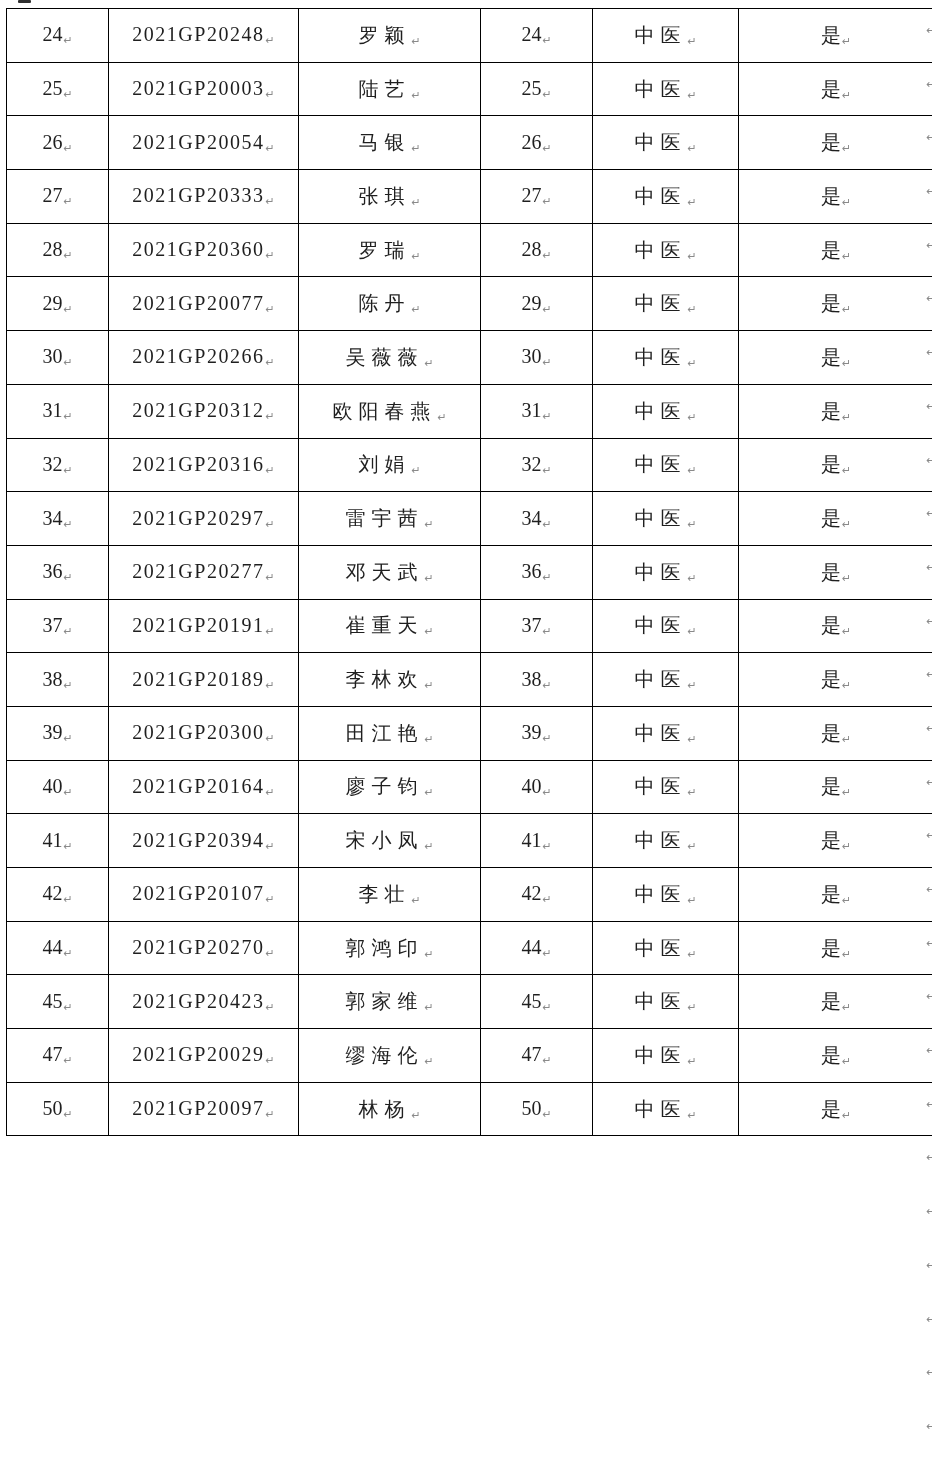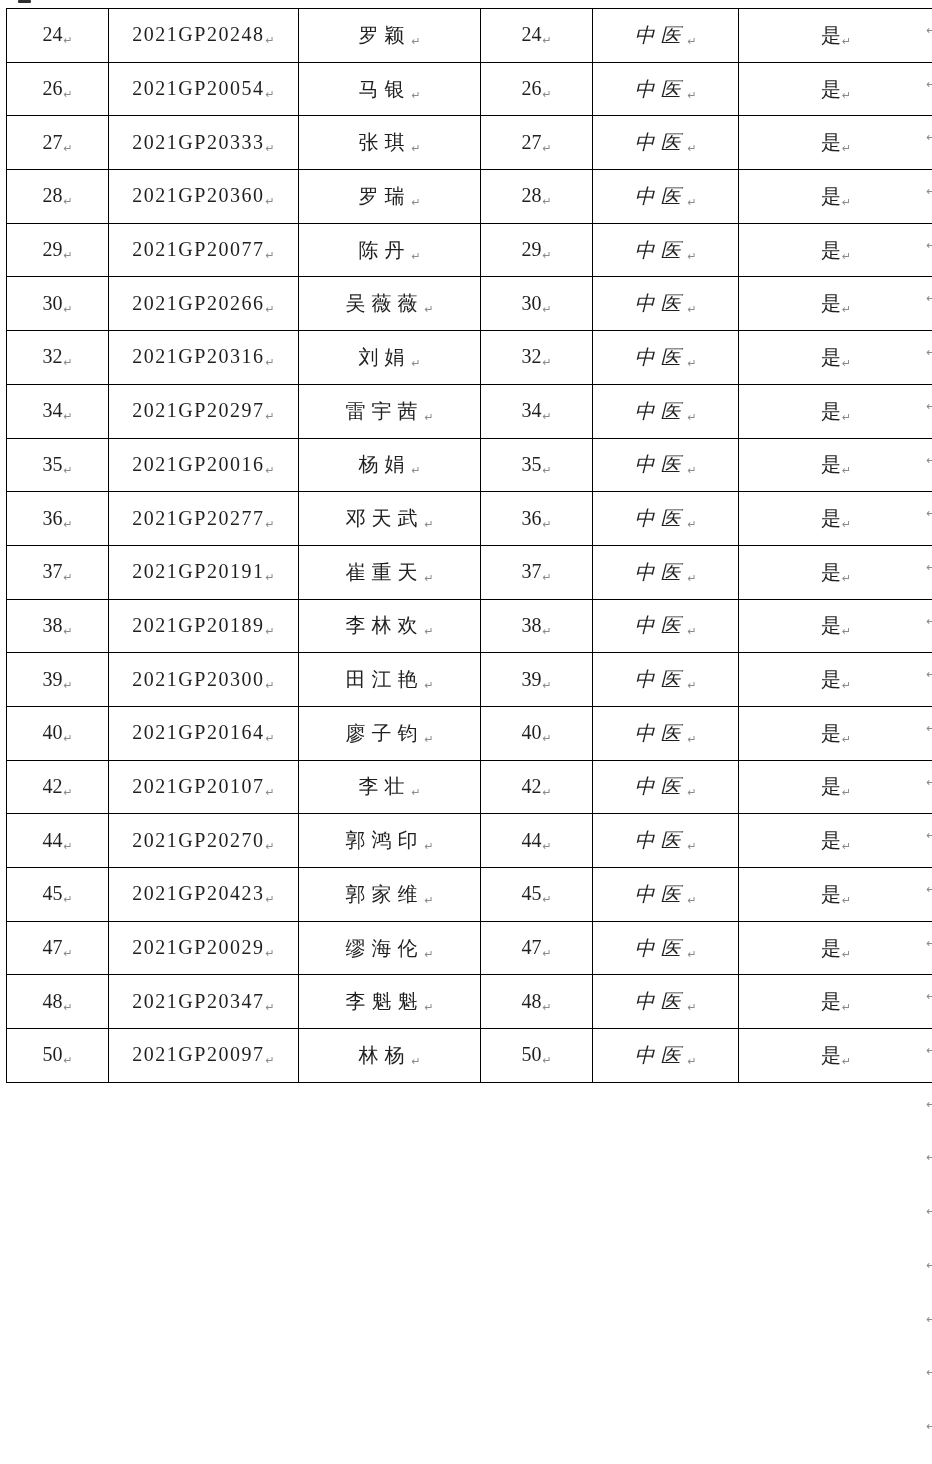--- a/index.html
+++ b/index.html
@@ -33,21 +33,21 @@
     color: #1f1f1f;
     font-size: 20px;
     white-space: nowrap;
     overflow: hidden;
   }
   table.roster tr { height: 53.7px; }
   td.col-seq      { width: 101px; }
   td.col-id       { width: 189px; letter-spacing: 1.5px; }
   td.col-name     { width: 181px; letter-spacing: 6px; }
   td.col-seq2     { width: 111px; }
-  td.col-category { width: 145px; letter-spacing: 6px; font-style: italic; }
+  td.col-category { width: 145px; letter-spacing: 6px; }
   td.col-qualified{ width: 194px; }
   .pmark {
     font-family: "DejaVu Sans", sans-serif;
     font-size: 11px;
     color: #8a8a8a;
     letter-spacing: 0;
     margin-left: 1px;
     vertical-align: -3px;
   }
   .edge-marks {
@@ -85,20 +85,28 @@
     <tbody>
   <tr>
     <td class="col-seq"><span class="cell-text">24</span><span class="pmark">↵</span></td>
     <td class="col-id"><span class="cell-text">2021GP20248</span><span class="pmark">↵</span></td>
     <td class="col-name"><span class="cell-text">罗颖</span><span class="pmark">↵</span></td>
     <td class="col-seq2"><span class="cell-text">24</span><span class="pmark">↵</span></td>
     <td class="col-category"><span class="cell-text">中医</span><span class="pmark">↵</span></td>
     <td class="col-qualified"><span class="cell-text">是</span><span class="pmark">↵</span></td>
   </tr>
 
+  <tr>
+    <td class="col-seq"><span class="cell-text">25</span><span class="pmark">↵</span></td>
+    <td class="col-id"><span class="cell-text">2021GP20003</span><span class="pmark">↵</span></td>
+    <td class="col-name"><span class="cell-text">陆艺</span><span class="pmark">↵</span></td>
+    <td class="col-seq2"><span class="cell-text">25</span><span class="pmark">↵</span></td>
+    <td class="col-category"><span class="cell-text">中医</span><span class="pmark">↵</span></td>
+    <td class="col-qualified"><span class="cell-text">是</span><span class="pmark">↵</span></td>
+  </tr>
 
   <tr>
     <td class="col-seq"><span class="cell-text">26</span><span class="pmark">↵</span></td>
     <td class="col-id"><span class="cell-text">2021GP20054</span><span class="pmark">↵</span></td>
     <td class="col-name"><span class="cell-text">马银</span><span class="pmark">↵</span></td>
     <td class="col-seq2"><span class="cell-text">26</span><span class="pmark">↵</span></td>
     <td class="col-category"><span class="cell-text">中医</span><span class="pmark">↵</span></td>
     <td class="col-qualified"><span class="cell-text">是</span><span class="pmark">↵</span></td>
   </tr>
 
@@ -131,48 +139,48 @@
 
   <tr>
     <td class="col-seq"><span class="cell-text">30</span><span class="pmark">↵</span></td>
     <td class="col-id"><span class="cell-text">2021GP20266</span><span class="pmark">↵</span></td>
     <td class="col-name"><span class="cell-text">吴薇薇</span><span class="pmark">↵</span></td>
     <td class="col-seq2"><span class="cell-text">30</span><span class="pmark">↵</span></td>
     <td class="col-category"><span class="cell-text">中医</span><span class="pmark">↵</span></td>
     <td class="col-qualified"><span class="cell-text">是</span><span class="pmark">↵</span></td>
   </tr>
 
+  <tr>
+    <td class="col-seq"><span class="cell-text">31</span><span class="pmark">↵</span></td>
+    <td class="col-id"><span class="cell-text">2021GP20312</span><span class="pmark">↵</span></td>
+    <td class="col-name"><span class="cell-text">欧阳春燕</span><span class="pmark">↵</span></td>
+    <td class="col-seq2"><span class="cell-text">31</span><span class="pmark">↵</span></td>
+    <td class="col-category"><span class="cell-text">中医</span><span class="pmark">↵</span></td>
+    <td class="col-qualified"><span class="cell-text">是</span><span class="pmark">↵</span></td>
+  </tr>
 
   <tr>
     <td class="col-seq"><span class="cell-text">32</span><span class="pmark">↵</span></td>
     <td class="col-id"><span class="cell-text">2021GP20316</span><span class="pmark">↵</span></td>
     <td class="col-name"><span class="cell-text">刘娟</span><span class="pmark">↵</span></td>
     <td class="col-seq2"><span class="cell-text">32</span><span class="pmark">↵</span></td>
     <td class="col-category"><span class="cell-text">中医</span><span class="pmark">↵</span></td>
     <td class="col-qualified"><span class="cell-text">是</span><span class="pmark">↵</span></td>
   </tr>
 
 
   <tr>
     <td class="col-seq"><span class="cell-text">34</span><span class="pmark">↵</span></td>
     <td class="col-id"><span class="cell-text">2021GP20297</span><span class="pmark">↵</span></td>
     <td class="col-name"><span class="cell-text">雷宇茜</span><span class="pmark">↵</span></td>
     <td class="col-seq2"><span class="cell-text">34</span><span class="pmark">↵</span></td>
     <td class="col-category"><span class="cell-text">中医</span><span class="pmark">↵</span></td>
     <td class="col-qualified"><span class="cell-text">是</span><span class="pmark">↵</span></td>
   </tr>
 
-  <tr>
-    <td class="col-seq"><span class="cell-text">35</span><span class="pmark">↵</span></td>
-    <td class="col-id"><span class="cell-text">2021GP20016</span><span class="pmark">↵</span></td>
-    <td class="col-name"><span class="cell-text">杨娟</span><span class="pmark">↵</span></td>
-    <td class="col-seq2"><span class="cell-text">35</span><span class="pmark">↵</span></td>
-    <td class="col-category"><span class="cell-text">中医</span><span class="pmark">↵</span></td>
-    <td class="col-qualified"><span class="cell-text">是</span><span class="pmark">↵</span></td>
-  </tr>
 
   <tr>
     <td class="col-seq"><span class="cell-text">36</span><span class="pmark">↵</span></td>
     <td class="col-id"><span class="cell-text">2021GP20277</span><span class="pmark">↵</span></td>
     <td class="col-name"><span class="cell-text">邓天武</span><span class="pmark">↵</span></td>
     <td class="col-seq2"><span class="cell-text">36</span><span class="pmark">↵</span></td>
     <td class="col-category"><span class="cell-text">中医</span><span class="pmark">↵</span></td>
     <td class="col-qualified"><span class="cell-text">是</span><span class="pmark">↵</span></td>
   </tr>
 
@@ -205,20 +213,28 @@
 
   <tr>
     <td class="col-seq"><span class="cell-text">40</span><span class="pmark">↵</span></td>
     <td class="col-id"><span class="cell-text">2021GP20164</span><span class="pmark">↵</span></td>
     <td class="col-name"><span class="cell-text">廖子钧</span><span class="pmark">↵</span></td>
     <td class="col-seq2"><span class="cell-text">40</span><span class="pmark">↵</span></td>
     <td class="col-category"><span class="cell-text">中医</span><span class="pmark">↵</span></td>
     <td class="col-qualified"><span class="cell-text">是</span><span class="pmark">↵</span></td>
   </tr>
 
+  <tr>
+    <td class="col-seq"><span class="cell-text">41</span><span class="pmark">↵</span></td>
+    <td class="col-id"><span class="cell-text">2021GP20394</span><span class="pmark">↵</span></td>
+    <td class="col-name"><span class="cell-text">宋小凤</span><span class="pmark">↵</span></td>
+    <td class="col-seq2"><span class="cell-text">41</span><span class="pmark">↵</span></td>
+    <td class="col-category"><span class="cell-text">中医</span><span class="pmark">↵</span></td>
+    <td class="col-qualified"><span class="cell-text">是</span><span class="pmark">↵</span></td>
+  </tr>
 
   <tr>
     <td class="col-seq"><span class="cell-text">42</span><span class="pmark">↵</span></td>
     <td class="col-id"><span class="cell-text">2021GP20107</span><span class="pmark">↵</span></td>
     <td class="col-name"><span class="cell-text">李壮</span><span class="pmark">↵</span></td>
     <td class="col-seq2"><span class="cell-text">42</span><span class="pmark">↵</span></td>
     <td class="col-category"><span class="cell-text">中医</span><span class="pmark">↵</span></td>
     <td class="col-qualified"><span class="cell-text">是</span><span class="pmark">↵</span></td>
   </tr>
 
@@ -244,28 +260,20 @@
 
   <tr>
     <td class="col-seq"><span class="cell-text">47</span><span class="pmark">↵</span></td>
     <td class="col-id"><span class="cell-text">2021GP20029</span><span class="pmark">↵</span></td>
     <td class="col-name"><span class="cell-text">缪海伦</span><span class="pmark">↵</span></td>
     <td class="col-seq2"><span class="cell-text">47</span><span class="pmark">↵</span></td>
     <td class="col-category"><span class="cell-text">中医</span><span class="pmark">↵</span></td>
     <td class="col-qualified"><span class="cell-text">是</span><span class="pmark">↵</span></td>
   </tr>
 
-  <tr>
-    <td class="col-seq"><span class="cell-text">48</span><span class="pmark">↵</span></td>
-    <td class="col-id"><span class="cell-text">2021GP20347</span><span class="pmark">↵</span></td>
-    <td class="col-name"><span class="cell-text">李魁魁</span><span class="pmark">↵</span></td>
-    <td class="col-seq2"><span class="cell-text">48</span><span class="pmark">↵</span></td>
-    <td class="col-category"><span class="cell-text">中医</span><span class="pmark">↵</span></td>
-    <td class="col-qualified"><span class="cell-text">是</span><span class="pmark">↵</span></td>
-  </tr>
 
 
   <tr>
     <td class="col-seq"><span class="cell-text">50</span><span class="pmark">↵</span></td>
     <td class="col-id"><span class="cell-text">2021GP20097</span><span class="pmark">↵</span></td>
     <td class="col-name"><span class="cell-text">林杨</span><span class="pmark">↵</span></td>
     <td class="col-seq2"><span class="cell-text">50</span><span class="pmark">↵</span></td>
     <td class="col-category"><span class="cell-text">中医</span><span class="pmark">↵</span></td>
     <td class="col-qualified"><span class="cell-text">是</span><span class="pmark">↵</span></td>
   </tr>

